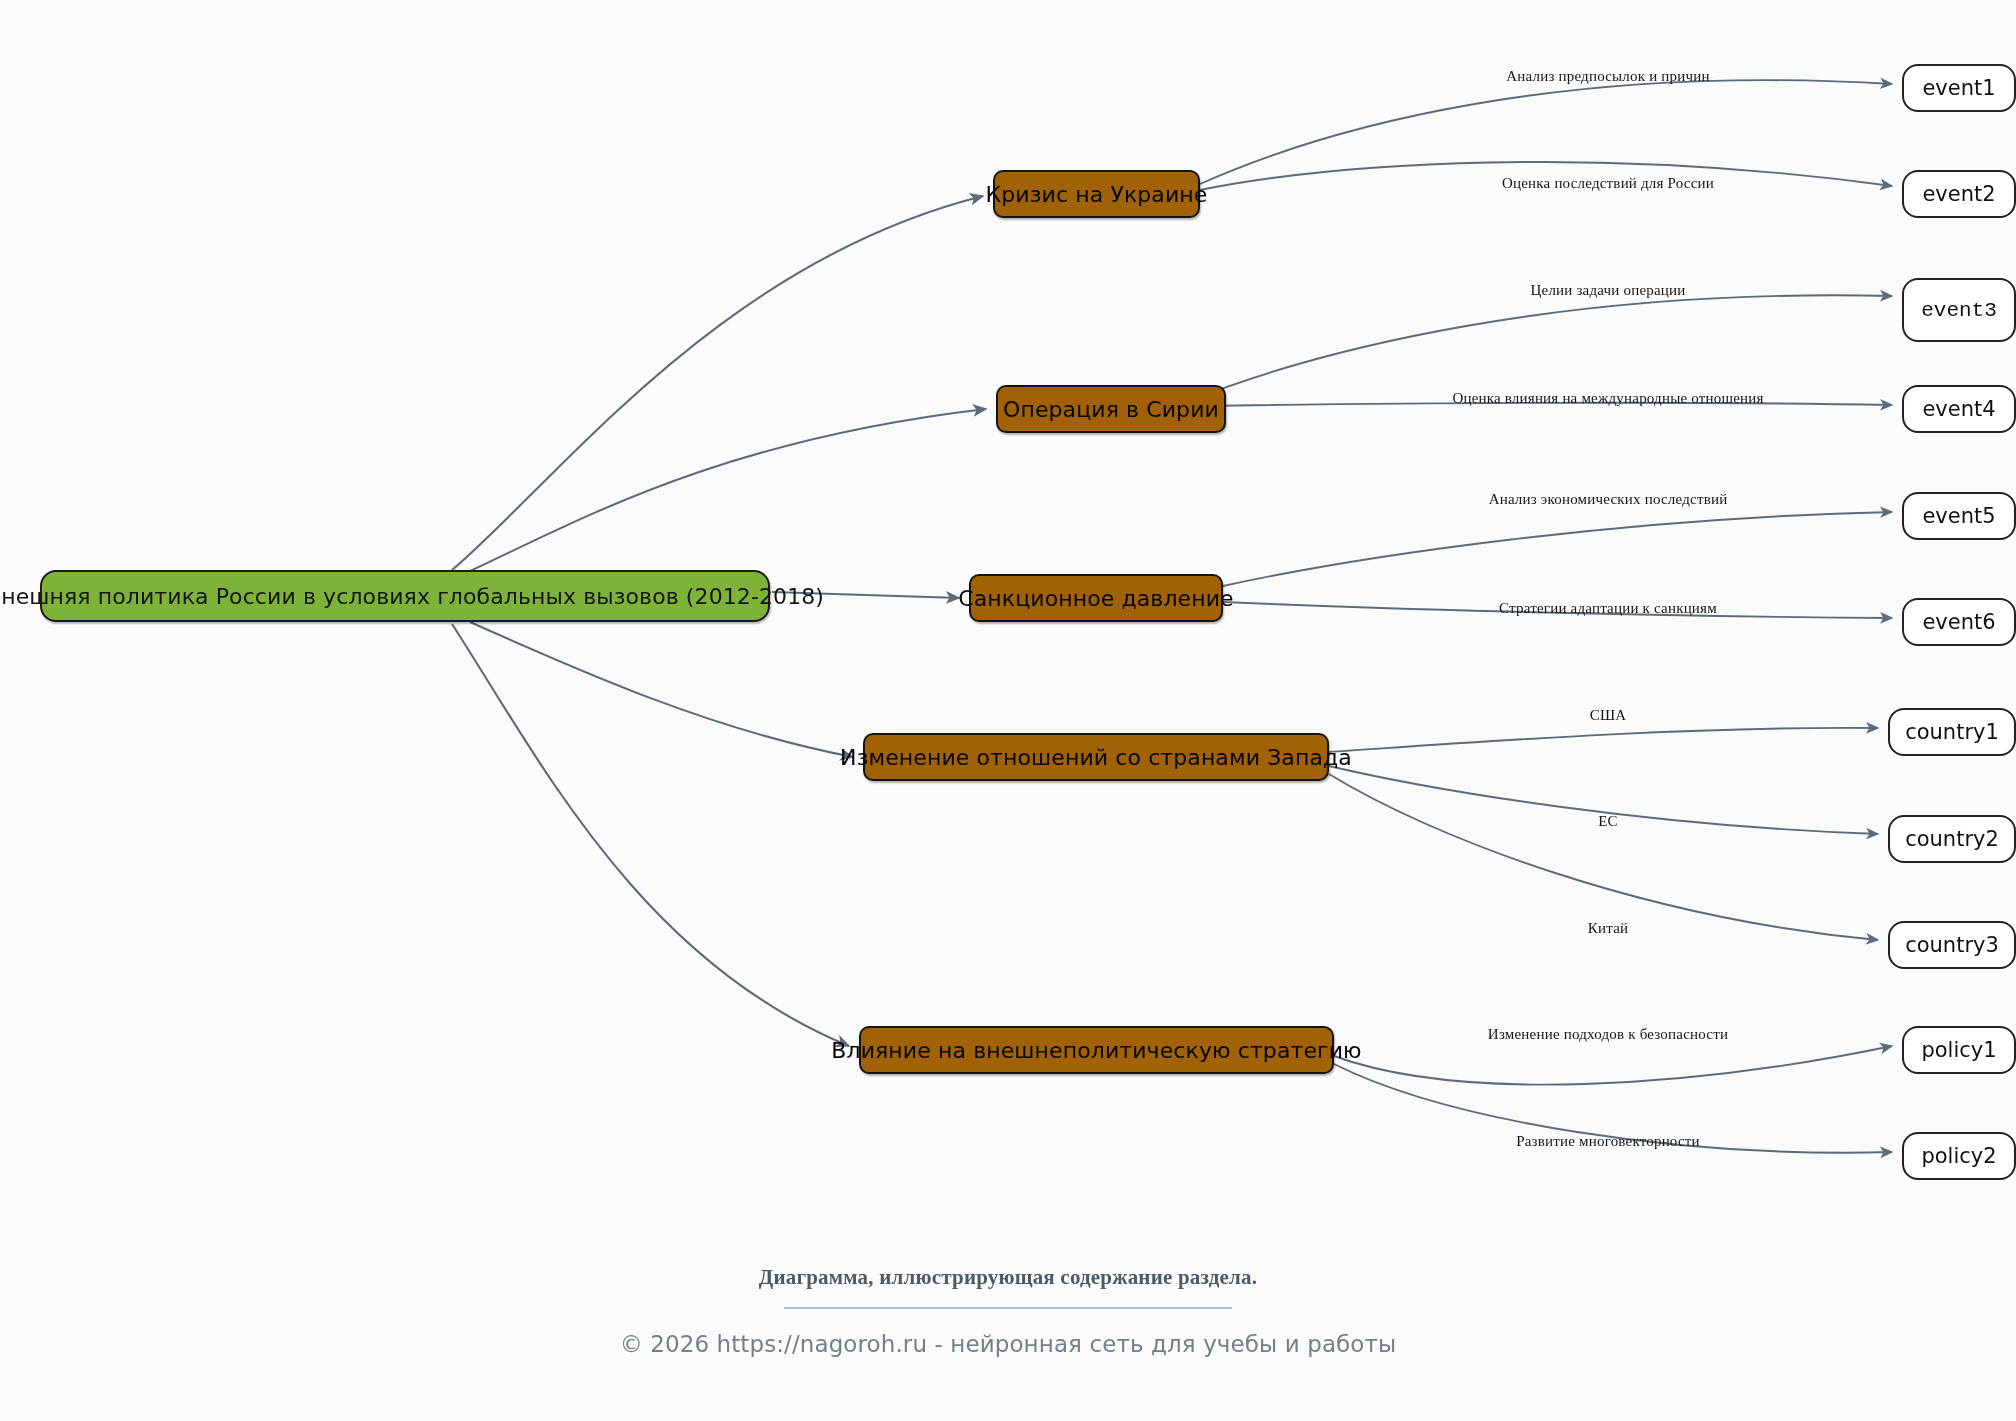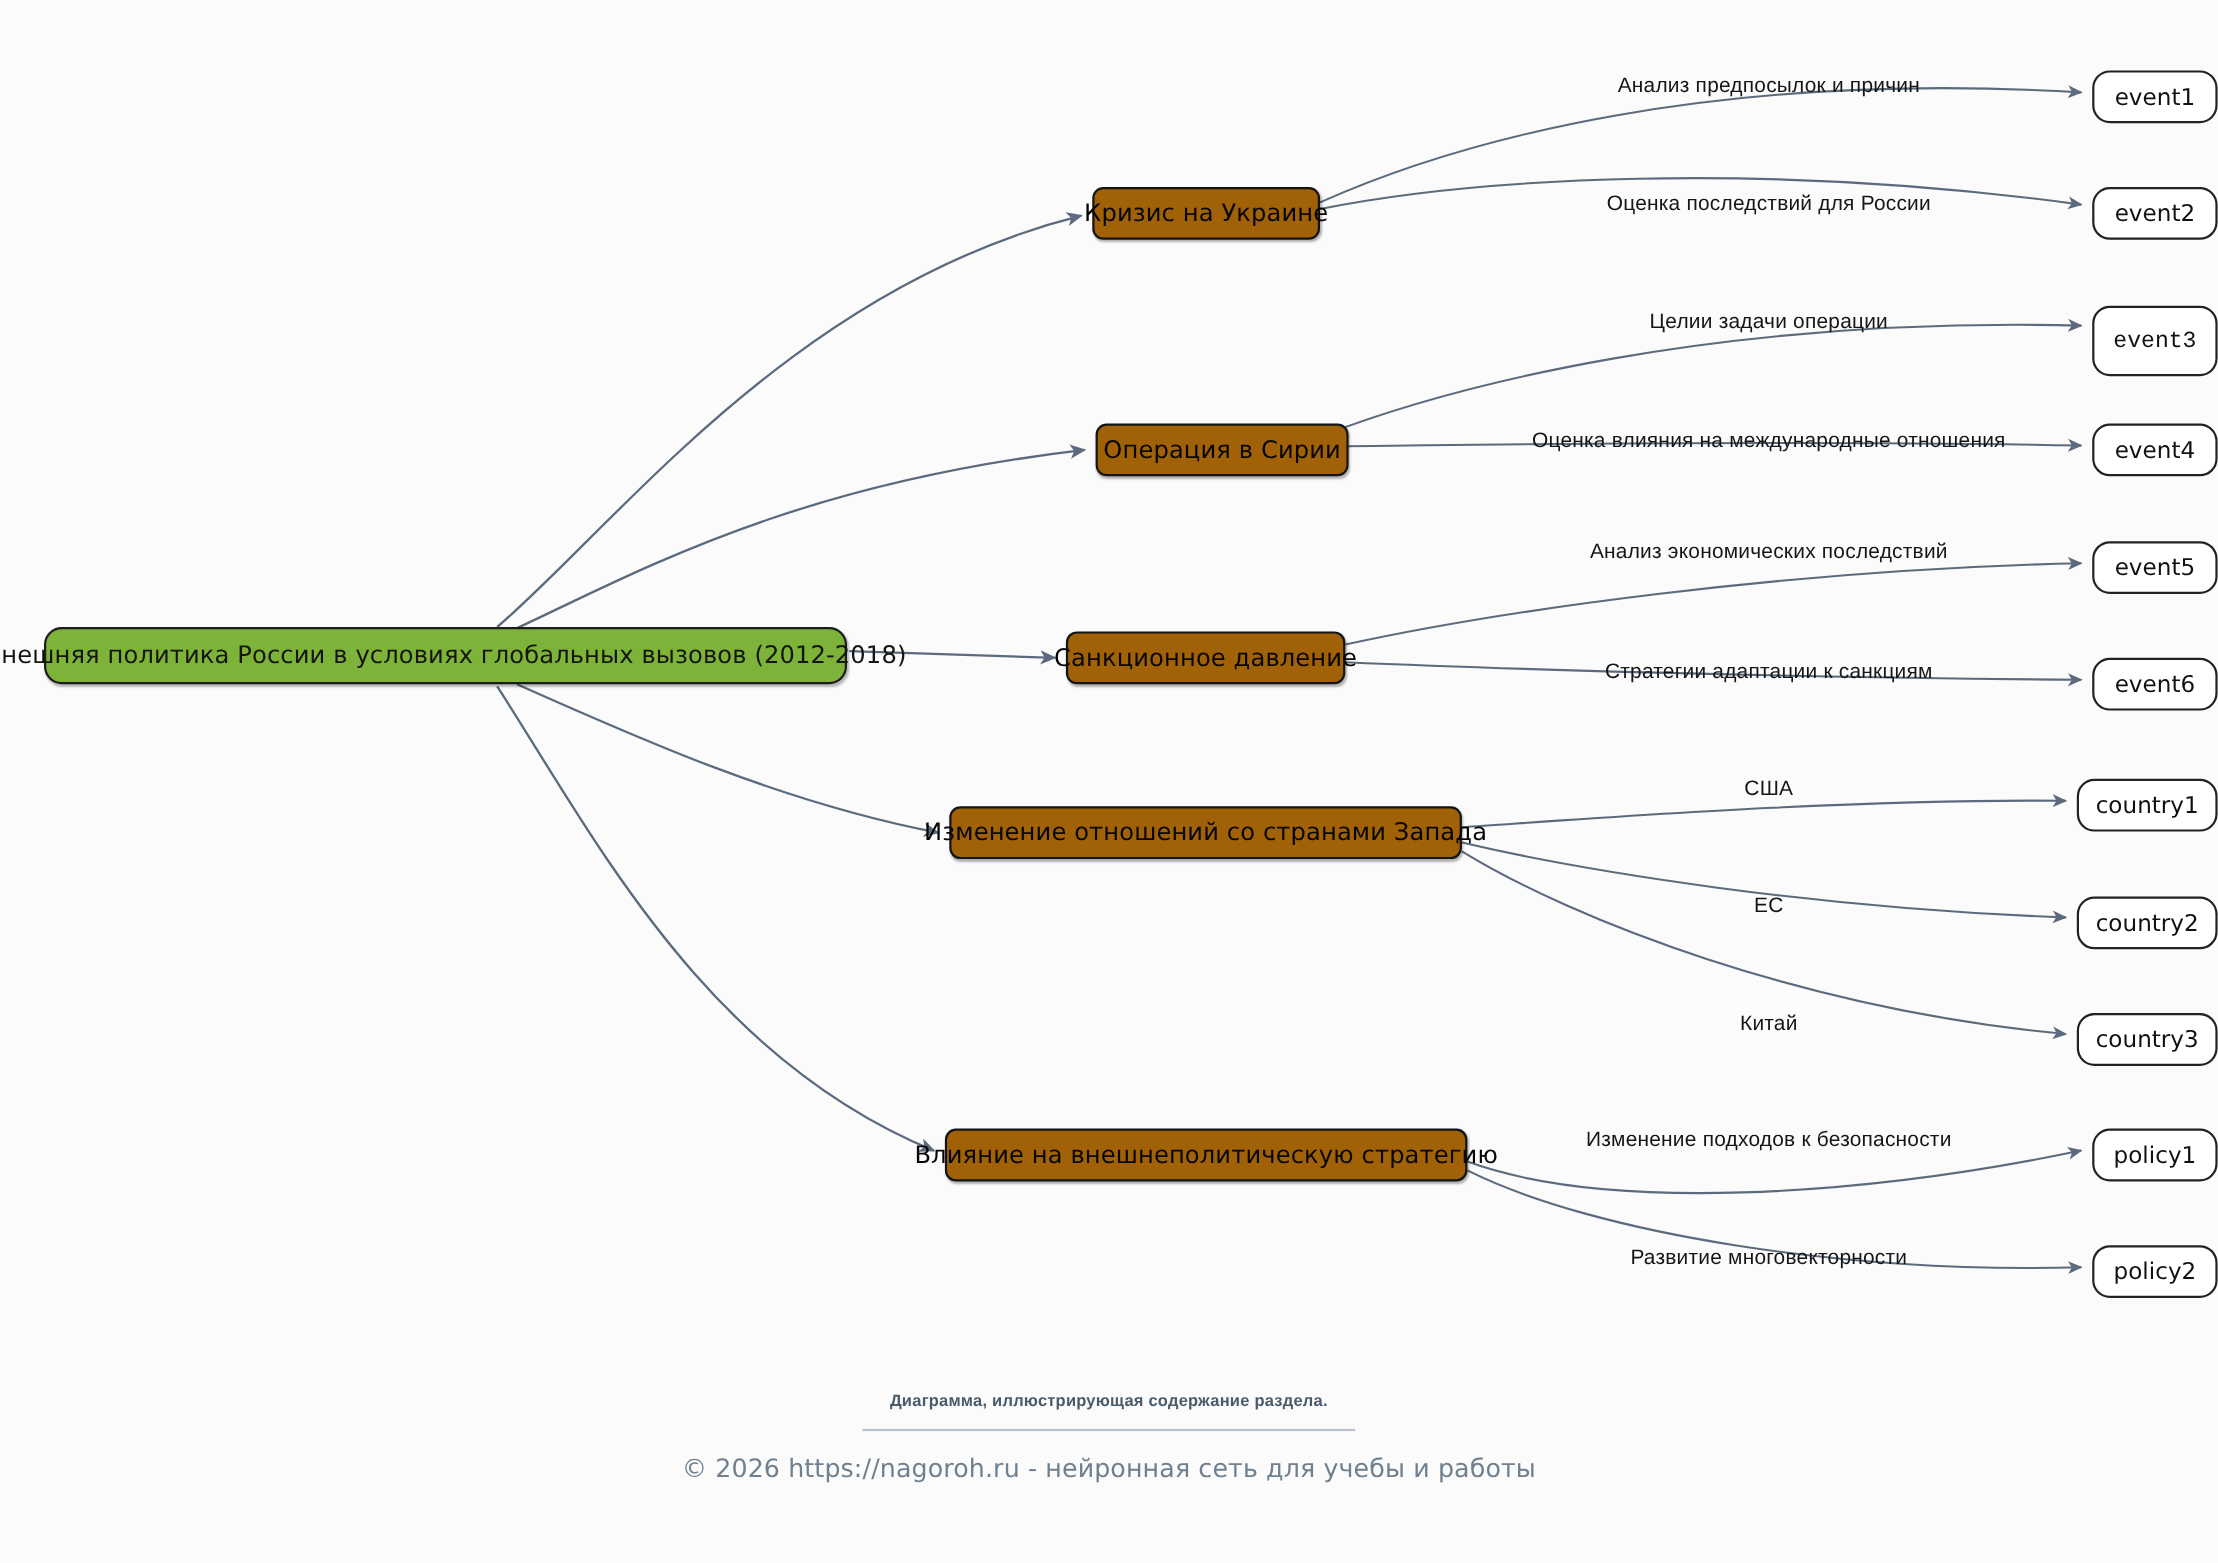--- a/index.html
+++ b/index.html
@@ -78,40 +78,40 @@
     border: 2px solid #222222;
     border-radius: 16px;
     color: #111111;
     font-size: 21px;
     padding: 0 14px;
   }
 
   
   .edge-label {
     position: absolute;
-    font-family: Liberation Sans, sans-serif;
-    font-size: 19px;
+    font-family: Liberation Serif, serif;
+    font-size: 15px;
     color: #161616;
     white-space: nowrap;
     transform: translateX(-50%);
     letter-spacing: .2px;
   }
 
   
   #footer-block {
     position: absolute;
     left: 0;
     right: 0;
     top: 1265px;
     text-align: center;
   }
   #caption-text {
-    font-family: Liberation Sans, sans-serif;
+    font-family: Liberation Serif, serif;
     font-weight: bold;
-    font-size: 15px;
+    font-size: 21px;
     color: #4a5b6b;
     letter-spacing: .2px;
   }
   #footer-divider {
     width: 448px;
     height: 0;
     margin: 17px auto 0 auto;
     border-top: 2px solid #b9c2cb;
   }
   #footer-text {

